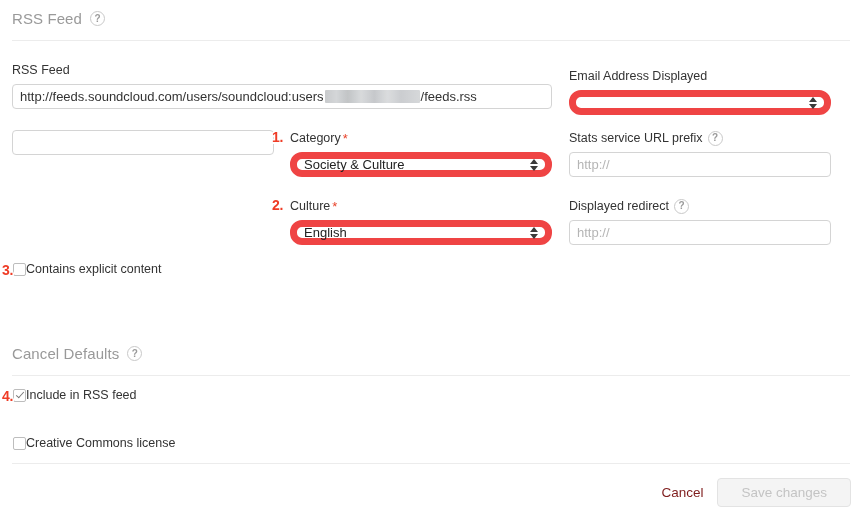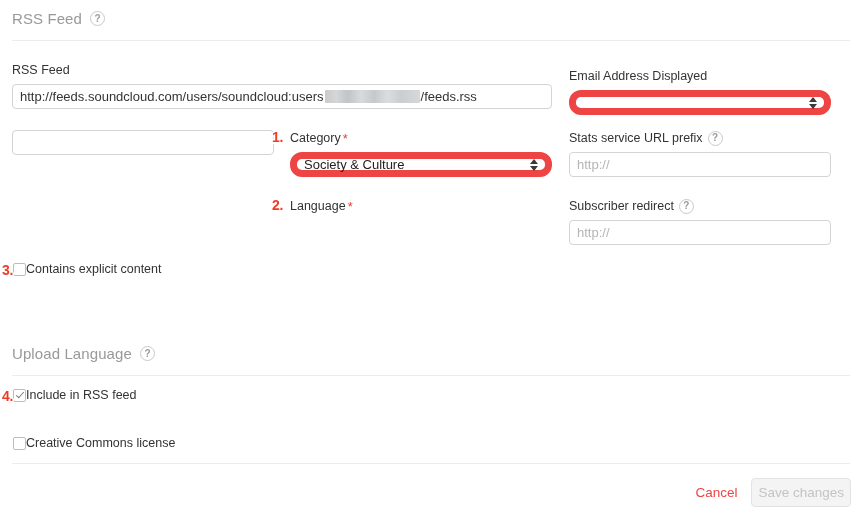--- a/index.html
+++ b/index.html
@@ -219,35 +219,35 @@
   .footer-actions {
     position: absolute;
     right: 12px;
     bottom: 12px;
     display: flex;
     align-items: center;
     gap: 14px;
   }
   .cancel-link {
     font-size: 13.5px;
-    color: #ef4444;
+    color: #7f1d1d;
     cursor: pointer;
     background: none;
     border: none;
     font-family: "Liberation Sans", sans-serif;
     padding: 0;
   }
   .save-button {
     font-family: "Liberation Sans", sans-serif;
     font-size: 13.5px;
     color: #c4c4c4;
     background: #f4f4f4;
     border: 1px solid #e3e3e3;
     border-radius: 4px;
-    padding: 6px 6px;
+    padding: 6px 23px;
     cursor: default;
   }
 </style>
 </head>
 <body>
 
 <div class="page">
 
   <div class="section-header" style="top:10px;">
     <span class="section-title">RSS Feed</span>
@@ -305,41 +305,48 @@
       <span class="help-icon">?</span>
     </div>
     <input class="text-input" type="text" placeholder="http://" style="">
   </div>
 
 
   <div class="marker" style="left:272px; top:197px;">2.</div>
 
   <div class="field" style="left:290px; top:198px; width:262px;">
     <div class="field-label">
-      <span>Language</span>
+      <span>Culture</span>
       <span class="req">*</span>
     </div>
+    <div class="select-box">
+      <span>English</span>
+      <span class="select-arrows">
+          <i class="up"></i>
+          <i class="down"></i>
+        </span>
+    </div>
   </div>
 
   <div class="field" style="left:569px; top:198px; width:262px;">
     <div class="field-label">
-      <span>Subscriber redirect</span>
+      <span>Displayed redirect</span>
       <span class="help-icon">?</span>
     </div>
     <input class="text-input" type="text" placeholder="http://" style="">
   </div>
 
   <div class="marker" style="left:2px; top:262px;">3.</div>
   <div class="check-row" style="left:13px; top:262px;">
     <span class="checkbox"></span>
     <span class="check-label">Contains explicit content</span>
   </div>
 
   <div class="section-header" style="top:345px;">
-    <span class="section-title">Upload Language</span>
+    <span class="section-title">Cancel Defaults</span>
     <span class="help-icon">?</span>
   </div>
   <div class="rule" style="top:375px;"></div>
 
   <div class="marker" style="left:2px; top:388px;">4.</div>
   <div class="check-row" style="left:13px; top:388px;">
     <span class="checkbox checked"></span>
     <span class="check-label">Include in RSS feed</span>
   </div>
 

